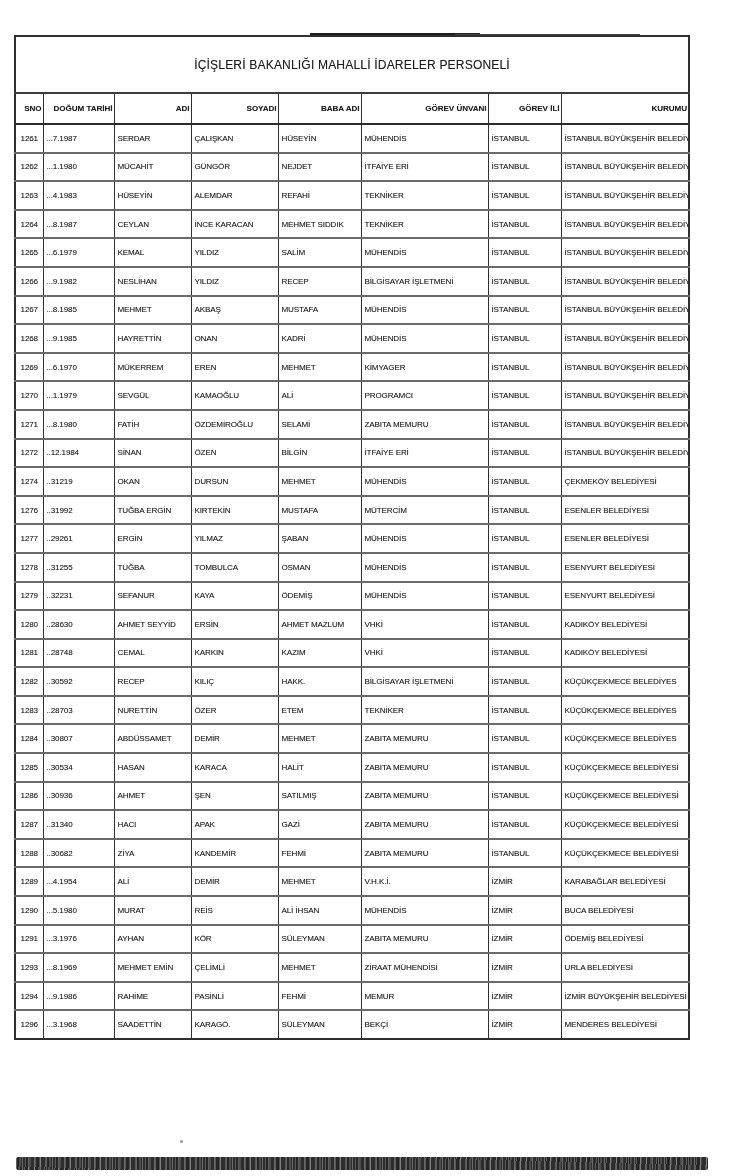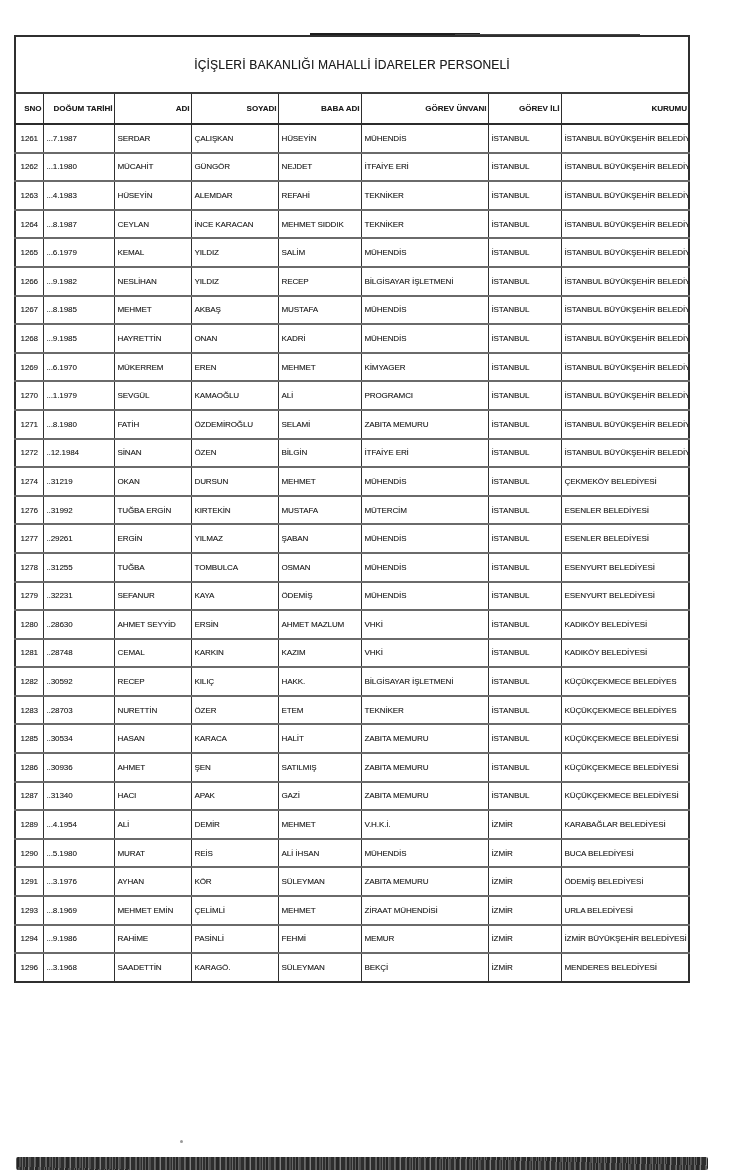--- a/index.html
+++ b/index.html
@@ -318,20 +318,30 @@
           <td class="c0">1283</td>
           <td class="c1">..28703</td>
           <td class="c2">NURETTİN</td>
           <td class="c3">ÖZER</td>
           <td class="c4">ETEM</td>
           <td class="c5">TEKNİKER</td>
           <td class="c6">İSTANBUL</td>
           <td class="c7">KÜÇÜKÇEKMECE BELEDİYES</td>
         </tr>
         <tr>
+          <td class="c0">1284</td>
+          <td class="c1">..30807</td>
+          <td class="c2">ABDÜSSAMET</td>
+          <td class="c3">DEMİR</td>
+          <td class="c4">MEHMET</td>
+          <td class="c5">ZABITA MEMURU</td>
+          <td class="c6">İSTANBUL</td>
+          <td class="c7">KÜÇÜKÇEKMECE BELEDİYES</td>
+        </tr>
+        <tr>
           <td class="c0">1285</td>
           <td class="c1">..30534</td>
           <td class="c2">HASAN</td>
           <td class="c3">KARACA</td>
           <td class="c4">HALİT</td>
           <td class="c5">ZABITA MEMURU</td>
           <td class="c6">İSTANBUL</td>
           <td class="c7">KÜÇÜKÇEKMECE BELEDİYESİ</td>
         </tr>
         <tr>
@@ -343,20 +353,30 @@
           <td class="c5">ZABITA MEMURU</td>
           <td class="c6">İSTANBUL</td>
           <td class="c7">KÜÇÜKÇEKMECE BELEDİYESİ</td>
         </tr>
         <tr>
           <td class="c0">1287</td>
           <td class="c1">..31340</td>
           <td class="c2">HACI</td>
           <td class="c3">APAK</td>
           <td class="c4">GAZİ</td>
+          <td class="c5">ZABITA MEMURU</td>
+          <td class="c6">İSTANBUL</td>
+          <td class="c7">KÜÇÜKÇEKMECE BELEDİYESİ</td>
+        </tr>
+        <tr>
+          <td class="c0">1288</td>
+          <td class="c1">..30682</td>
+          <td class="c2">ZİYA</td>
+          <td class="c3">KANDEMİR</td>
+          <td class="c4">FEHMİ</td>
           <td class="c5">ZABITA MEMURU</td>
           <td class="c6">İSTANBUL</td>
           <td class="c7">KÜÇÜKÇEKMECE BELEDİYESİ</td>
         </tr>
         <tr>
           <td class="c0">1289</td>
           <td class="c1">...4.1954</td>
           <td class="c2">ALİ</td>
           <td class="c3">DEMİR</td>
           <td class="c4">MEHMET</td>

